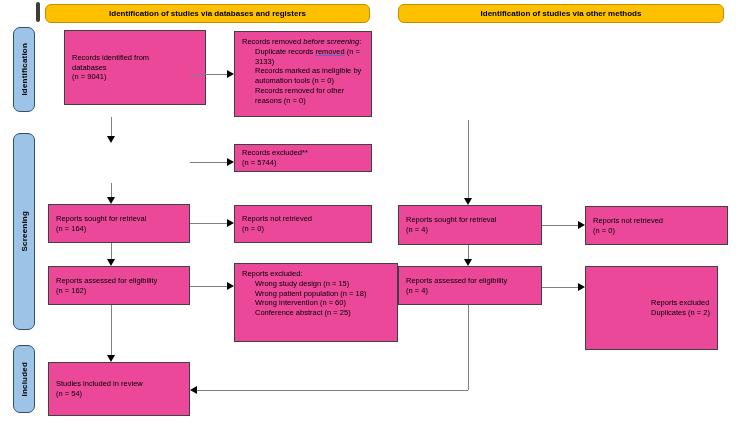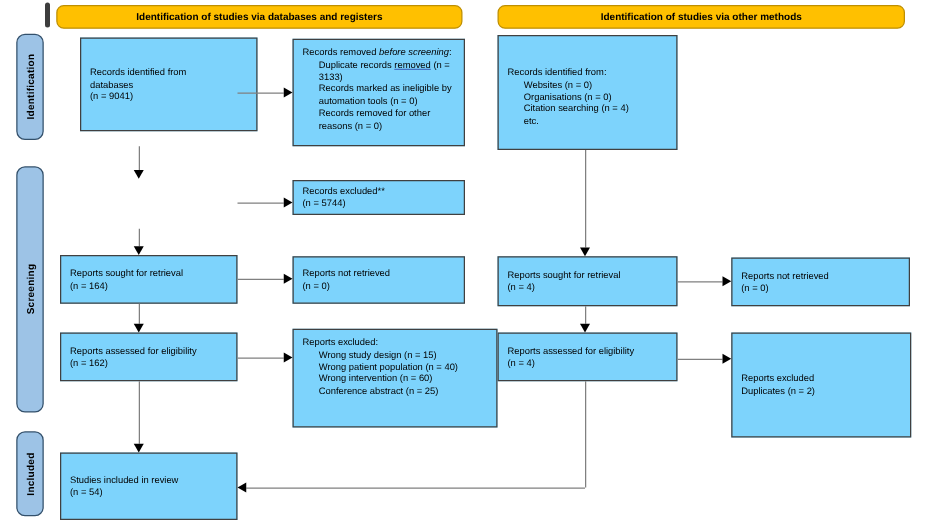--- a/index.html
+++ b/index.html
@@ -15,21 +15,21 @@
   .darkbar { position:absolute; background:#3d3d3d; border-radius:2px; }
   .stage {
     position:absolute; background:#9DC3E6; border:1.5px solid #33506b; border-radius:7px;
     display:flex; align-items:center; justify-content:center; box-sizing:border-box;
   }
   .stage span {
     writing-mode:vertical-rl; transform:rotate(180deg);
     font-size:8px; font-weight:bold; letter-spacing:0.2px;
   }
   .box {
-    position:absolute; background:#7dd3fc; border:1.5px solid #404040; box-sizing:border-box;
+    position:absolute; background:#ec4899; border:1.5px solid #404040; box-sizing:border-box;
     font-size:7.5px; line-height:1.3; padding:13px 7px;
   }
   .v-center { display:flex; align-items:center; }
   .pre-line { white-space:pre-line; }
   .indent { padding-left:13px; }
   .it { font-style:italic; }
   .ul-blue { text-decoration:underline; text-decoration-color:#4472C4; }
   .line { position:absolute; background:#808080; }
   .head { position:absolute; width:0; height:0; }
   .head.right { border-top:4px solid transparent; border-bottom:4px solid transparent; border-left:7px solid #000; }
@@ -94,49 +94,40 @@
 (n = 5744)</span>
   </div>
   <div class="box v-center" style="left:234px; top:205px; width:138px; height:38px;">
     <span class="pre-line">Reports not retrieved
 (n = 0)</span>
   </div>
   <div class="box" style="left:234px; top:263px; width:164px; height:79px; padding-top:5px;">
     <div>Reports excluded:</div>
     <div class="indent">
       <div>Wrong study design (n = 15)</div>
-      <div>Wrong patient population (n = 40)</div>
+      <div>Wrong patient population (n = 18)</div>
       <div>Wrong intervention (n = 60)</div>
       <div>Conference abstract (n = 25)</div>
     </div>
   </div>
 
-  <div class="box" style="left:398px; top:28px; width:144px; height:92px; padding-top:24px;">
-    <div>Records identified from:</div>
-    <div class="indent">
-      <div>Websites (n = 0)</div>
-      <div>Organisations (n = 0)</div>
-      <div>Citation searching (n = 4)</div>
-      <div>etc.</div>
-    </div>
-  </div>
   <div class="box v-center" style="left:398px; top:205px; width:144px; height:40px;">
     <span class="pre-line">Reports sought for retrieval
 (n = 4)</span>
   </div>
   <div class="box v-center" style="left:398px; top:266px; width:144px; height:39px;">
     <span class="pre-line">Reports assessed for eligibility
 (n = 4)</span>
   </div>
 
   <div class="box v-center" style="left:585px; top:206px; width:143px; height:39px;">
     <span class="pre-line">Reports not retrieved
 (n = 0)</span>
   </div>
-  <div class="box v-center" style="left:585px; top:266px; width:144px; height:84px;">
+  <div class="box v-center" style="left:585px; top:266px; width:133px; height:84px;justify-content:flex-end;">
     <span class="pre-line">Reports excluded
 Duplicates (n = 2)</span>
   </div>
 
   <div class="line" style="left:190px; top:73.5px; width:37px; height:1px;"></div>
   <div class="head right" style="left:227px; top:70px;"></div>
 
   <div class="line" style="left:190px; top:161.5px; width:37px; height:1px;"></div>
   <div class="head right" style="left:227px; top:158px;"></div>
 

